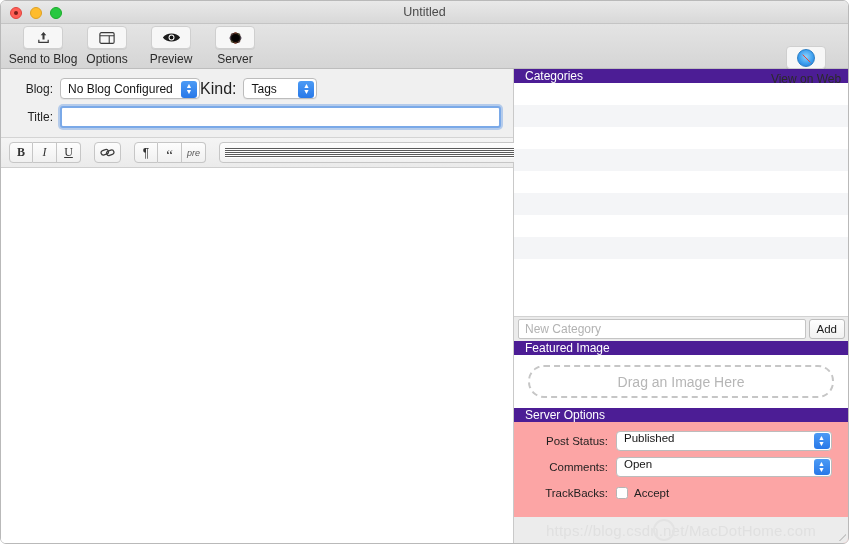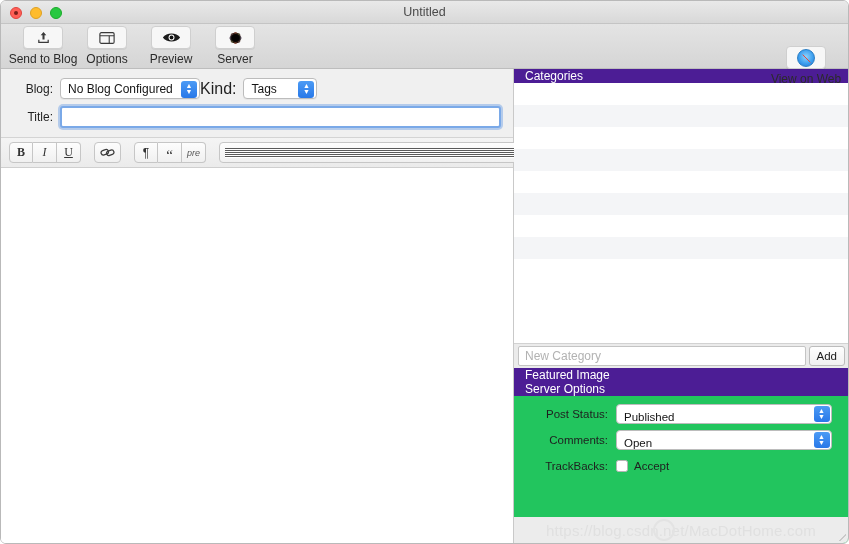--- a/index.html
+++ b/index.html
@@ -261,38 +261,38 @@
   }
   .dropzone {
     height: 33px;
     border: 2px dashed #c6c6c6;
     border-radius: 16px;
     display: flex; align-items: center; justify-content: center;
     font-size: 14px; color: #b6b6b6;
   }
 
   .server-body {
-    background: #22c55e;
+    background: #fca5a5;
     padding: 8px 10px 0 10px;
     flex: 1 1 auto;
     min-height: 0;
     position: relative;
   }
   .srow { display: flex; align-items: center; height: 21px; margin-bottom: 5px; }
   .srow-label {
     width: 84px; text-align: right; margin-right: 8px;
     font-size: 11.5px; color: #1f1f1f;
   }
   .spopup {
     position: relative;
     flex: 1 1 auto; height: 20px;
     background: #ffffff;
     border: 1px solid #bcbcbc;
     border-radius: 4px;
-    display: flex; align-items: flex-end;
+    display: flex; align-items: flex-start;
     padding: 0 24px 0 7px;
     font-size: 11.5px; color: #141414;
     margin-right: 6px;
   }
   .spopup .stepper { right: 1.5px; top: 1px; height: 16px; }
   .chk {
     width: 12px; height: 12px;
     background: #ffffff; border: 1px solid #b5b5b5;
     border-radius: 2.5px;
   }
@@ -507,20 +507,23 @@
         <div class="cat-row odd"></div>
       </div>
 
       <div class="cat-add">
         <input class="cat-input" type="text" placeholder="New Category" style="">
         <div class="add-btn">Add</div>
       </div>
 
       <div class="sect-header">Featured Image</div>
 
+      <div class="feat-area">
+        <div class="dropzone">Drag an Image Here</div>
+      </div>
 
       <div class="sect-header">Server Options</div>
 
       <div class="server-body">
 
         <div class="srow">
           <div class="srow-label">Post Status:</div>
           <div class="spopup">
             <span>Published</span>
             <span class="stepper">

